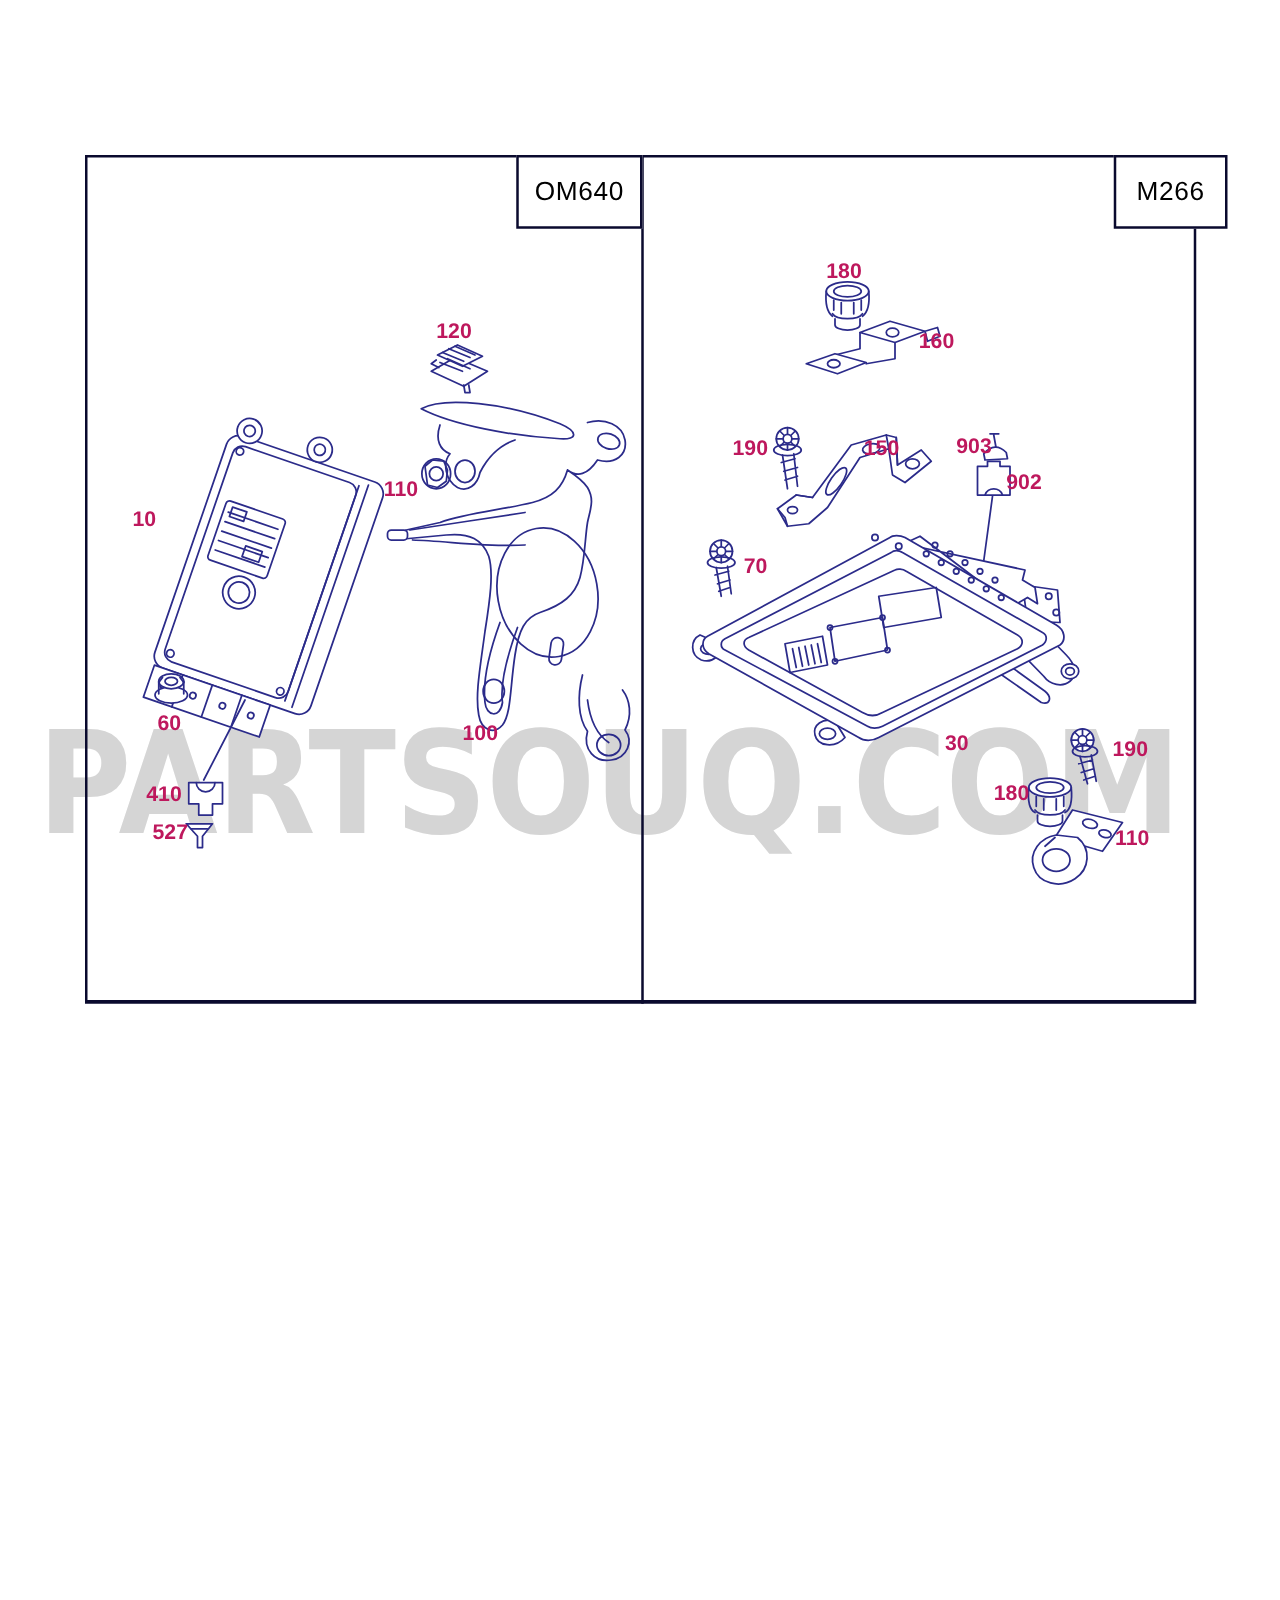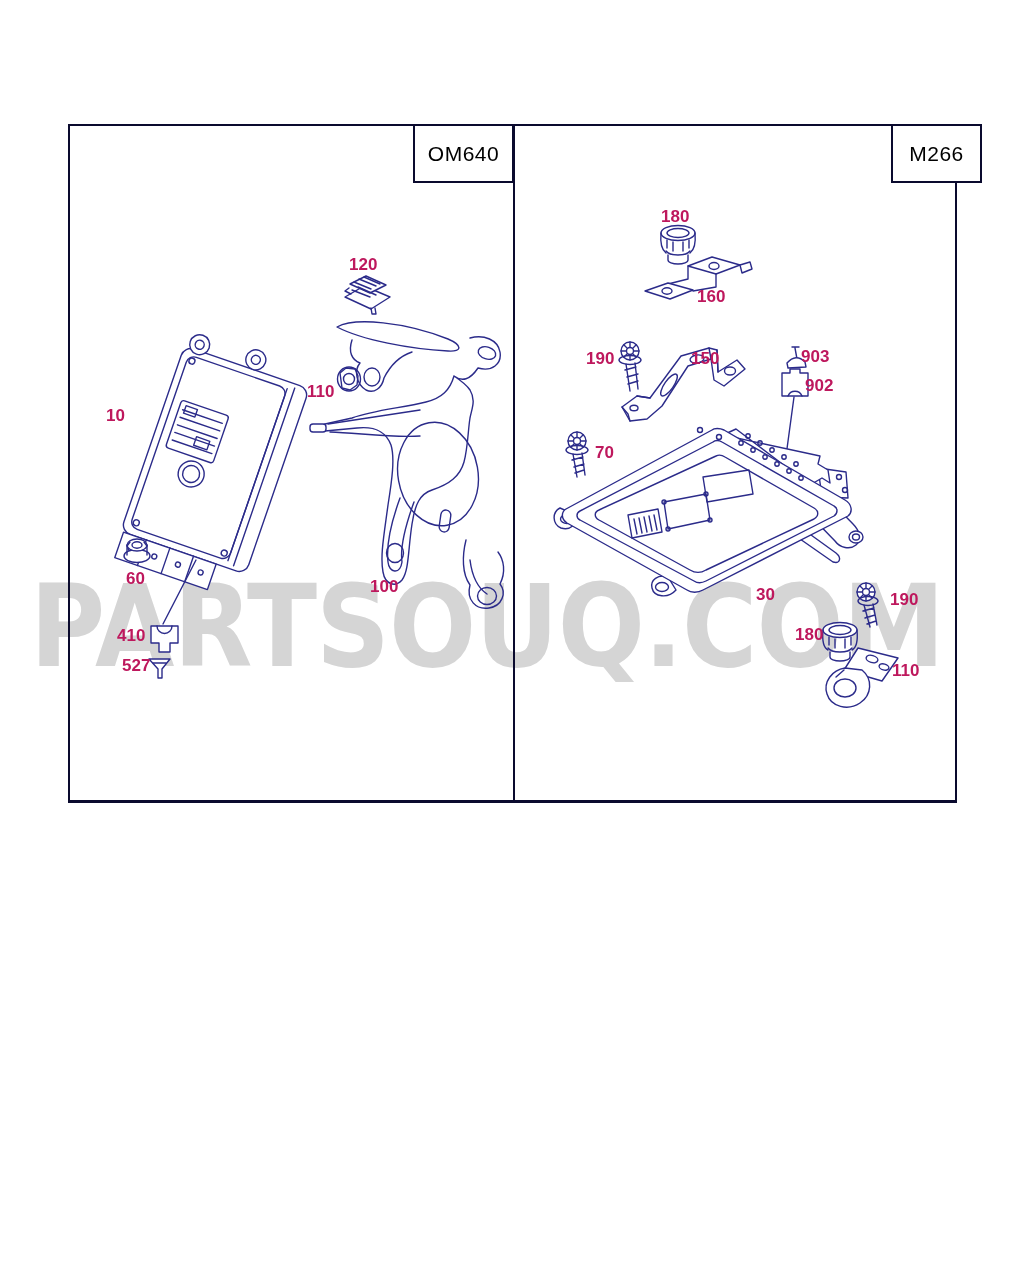--- a/index.html
+++ b/index.html
@@ -254,24 +254,24 @@
 
   <span class="callout" style="left: 349px; top: 256px;">120</span>
   <span class="callout" style="left: 307px; top: 383px;">110</span>
   <span class="callout" style="left: 106px; top: 407px;">10</span>
   <span class="callout" style="left: 126px; top: 570px;">60</span>
   <span class="callout" style="left: 370px; top: 578px;">100</span>
   <span class="callout" style="left: 117px; top: 627px;">410</span>
   <span class="callout" style="left: 122px; top: 657px;">527</span>
 
   <span class="callout" style="left: 661px; top: 208px;">180</span>
-  <span class="callout" style="left: 697px; top: 264px; margin-top: 24px;">160</span>
+  <span class="callout" style="left: 735px; top: 264px;">160</span>
   <span class="callout" style="left: 691px; top: 326px; margin-top: 24px;">150</span>
   <span class="callout" style="left: 586px; top: 350px;">190</span>
-  <span class="callout" style="left: 801px; top: 348px;">903</span>
+  <span class="callout" style="left: 765px; top: 348px;">903</span>
   <span class="callout" style="left: 805px; top: 377px;">902</span>
   <span class="callout" style="left: 595px; top: 444px;">70</span>
   <span class="callout" style="left: 756px; top: 586px;">30</span>
   <span class="callout" style="left: 890px; top: 591px;">190</span>
   <span class="callout" style="left: 795px; top: 626px;">180</span>
   <span class="callout" style="left: 892px; top: 662px;">110</span>
 
 </div>
 
 </body></html>

